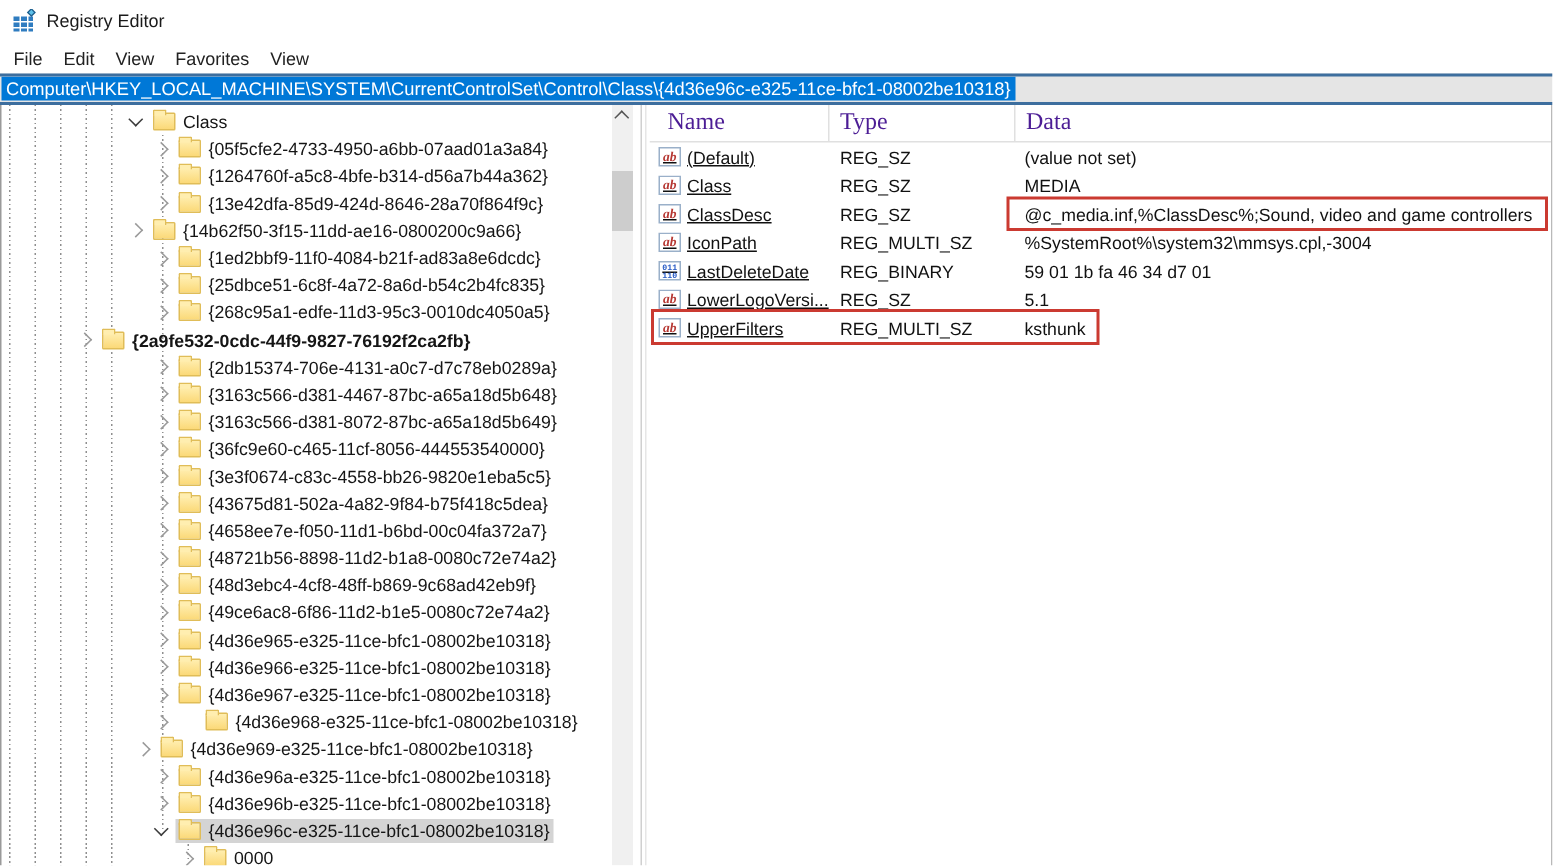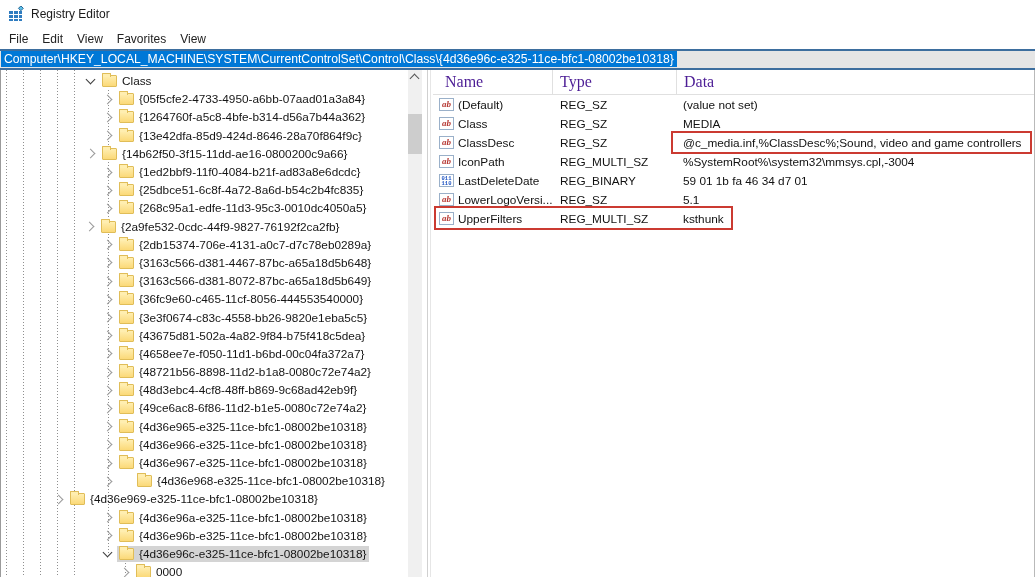--- a/index.html
+++ b/index.html
@@ -53,21 +53,21 @@
     border-left:1px solid #d0d0d0; border-right:1px solid #e6e6e6; cursor:ew-resize; }
 
   
   #valuespane { position:absolute; left:433px; top:0; right:0; bottom:0; background:#fff; overflow:hidden; }
   #vheader { display:flex; height:25px; border-bottom:1px solid #e0e0e0; align-items:center; }
   .hcell { font-size:16px; color:#4c1d95; height:100%; display:flex; align-items:center; border-right:1px solid #e0e0e0;font-family:Liberation Serif, serif; }
   .hcell.h-name { width:120px; padding-left:12px; }
   .hcell.h-type { width:124px; padding-left:7px; }
   .hcell.h-data { flex:1; padding-left:7px; border-right:none; }
   .vrow { display:flex; height:19px; align-items:center; position:relative; white-space:nowrap; }
-  .cell-name { width:120px; display:flex; align-items:flex-start; padding-left:6px; overflow:hidden; }
+  .cell-name { width:120px; display:flex; align-items:flex-start; padding-left:6px; overflow:hidden;text-decoration:underline; }
   .cell-type { width:124px; padding-left:7px; font-size:11.8px; }
   .cell-data { flex:1; padding-left:6px; font-size:11.8px; overflow:hidden; }
   .vname { font-size:11.8px; margin-left:4px; }
   .vicon { width:15px; height:13px; flex:0 0 auto; border:1px solid #9ab0c9; background:#fff;
     text-align:center; overflow:hidden; }
   .icon-ab { color:#b63833; font-size:9px; line-height:11px; font-weight:bold;
     font-family:"Liberation Serif","DejaVu Serif",serif; font-style:italic; }
   .icon-ab::after { content:"ab"; }
   .icon-bin { color:#2458c4; font-size:5.5px; line-height:5px; font-weight:bold; padding-top:1px;
     font-family:"Liberation Mono","DejaVu Sans Mono",monospace; white-space:pre; }
@@ -175,21 +175,21 @@
               <span class="tlabel">{25dbce51-6c8f-4a72-8a6d-b54c2b4fc835}</span>
             </span>
           </div>
           <div class="trow" style="padding-left: 103px;">
             <span class="chev collapsed"></span>
             <span class="node">
               <span class="folder"></span>
               <span class="tlabel">{268c95a1-edfe-11d3-95c3-0010dc4050a5}</span>
             </span>
           </div>
-          <div class="trow" style="padding-left: 85px;">
+          <div class="trow" style="padding-left: 52px; font-weight: bold;">
             <span class="chev collapsed"></span>
             <span class="node">
               <span class="folder"></span>
               <span class="tlabel">{2a9fe532-0cdc-44f9-9827-76192f2ca2fb}</span>
             </span>
           </div>
           <div class="trow" style="padding-left: 103px;">
             <span class="chev collapsed"></span>
             <span class="node">
               <span class="folder"></span>
@@ -280,21 +280,21 @@
               <span class="tlabel">{4d36e967-e325-11ce-bfc1-08002be10318}</span>
             </span>
           </div>
           <div class="trow" style="padding-left: 103px; gap: 18px;">
             <span class="chev collapsed"></span>
             <span class="node">
               <span class="folder"></span>
               <span class="tlabel">{4d36e968-e325-11ce-bfc1-08002be10318}</span>
             </span>
           </div>
-          <div class="trow" style="padding-left: 54px;">
+          <div class="trow" style="padding-left: 91px;">
             <span class="chev collapsed"></span>
             <span class="node">
               <span class="folder"></span>
               <span class="tlabel">{4d36e969-e325-11ce-bfc1-08002be10318}</span>
             </span>
           </div>
           <div class="trow" style="padding-left: 103px;">
             <span class="chev collapsed"></span>
             <span class="node">
               <span class="folder"></span>

